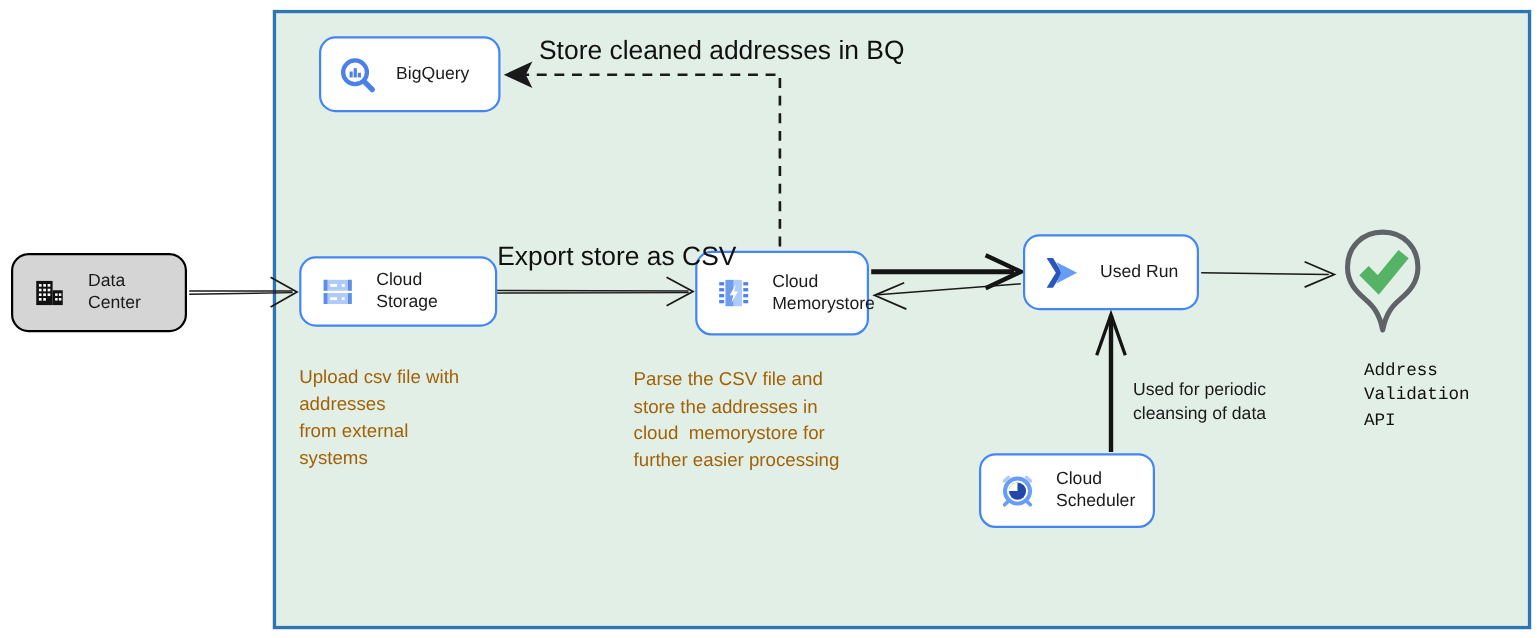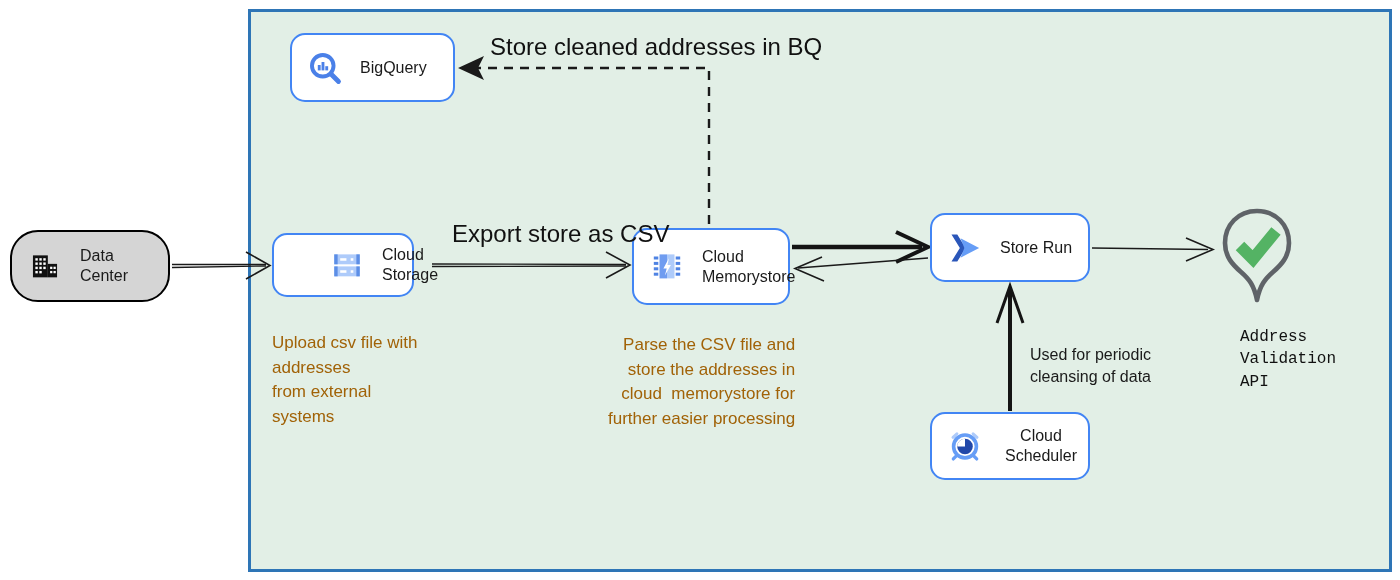--- a/index.html
+++ b/index.html
@@ -45,45 +45,45 @@
   .node .node-label {
     font-size: 16px;
     line-height: 1.25;
     color: #1a1a1a;
     padding-left: 14px;
     padding-right: 6px;
   }
   .node.gray {
     border-color: #000000;
     background: #d5d5d5;
-    border-radius: 28px;
+    border-radius: 16px;
   }
   #node-datacenter   { left: 10px;  top: 230px; width: 160px; height: 72px; }
   #node-bigquery     { left: 290px; top: 33px;  width: 165px; height: 69px; }
-  #node-storage      { left: 272px; top: 233px; width: 142px; height: 64px; padding-left: 40px; }
+  #node-storage      { left: 272px; top: 233px; width: 180px; height: 64px; }
   #node-memorystore  { left: 632px; top: 228px; width: 158px; height: 77px; }
   #node-run          { left: 930px; top: 213px; width: 160px; height: 69px; }
-  #node-scheduler    { left: 930px; top: 412px; width: 160px; height: 68px; text-align: center; }
+  #node-scheduler    { left: 890px; top: 412px; width: 160px; height: 68px; }
   .edge-label {
     position: absolute;
     font-size: 24px;
     color: #111111;
     white-space: pre-wrap;
   }
   #label-store-bq   { left: 490px; top: 33px; }
   #label-export-csv { left: 452px; top: 220px; }
   .note {
     position: absolute;
     font-size: 17px;
     line-height: 1.45;
     color: #a16207;
     white-space: pre-wrap;
   }
   #note-upload { left: 272px; top: 331px; }
-  #note-parse  { left: 608px; top: 333px; text-align: right; }
+  #note-parse  { left: 576px; top: 333px; }
   #note-periodic {
     position: absolute;
     left: 1030px; top: 344px;
     font-size: 16px; line-height: 1.4;
     white-space: pre-wrap;
   }
   #pin-api {
     position: absolute;
     left: 1218px; top: 206px;
     width: 78px; height: 102px;
@@ -229,21 +229,21 @@
     <span class="node-label">Cloud Memorystore</span>
   </div>
 
   <div class="node" id="node-run">
     <span class="icon-wrap">
       <svg width="36" height="36" viewBox="0 0 28 28">
         <path d="M3.5 3.5 L8 3.5 L14.5 14 L8 24.5 L3.5 24.5 L10 14 Z" fill="#2a56b9"></path>
         <path d="M10.5 6.5 L25 14 L10.5 21.5 L13.5 14 Z" fill="#669df6"></path>
       </svg>
     </span>
-    <span class="node-label">Store Run</span>
+    <span class="node-label">Used Run</span>
   </div>
 
   <div class="node" id="node-scheduler">
     <span class="icon-wrap">
       <svg width="36" height="36" viewBox="0 0 24 24">
         <line x1="4.2" y1="20.6" x2="6.4" y2="18.4" stroke="#669df6" stroke-width="2.2" stroke-linecap="round"></line>
         <line x1="19.8" y1="20.6" x2="17.6" y2="18.4" stroke="#669df6" stroke-width="2.2" stroke-linecap="round"></line>
         <path d="M4 6.2 L6.6 3.9" stroke="#aecbfa" stroke-width="2" stroke-linecap="round"></path>
         <path d="M20 6.2 L17.4 3.9" stroke="#aecbfa" stroke-width="2" stroke-linecap="round"></path>
         <circle cx="12" cy="12.3" r="7.6" fill="#ffffff" stroke="#669df6" stroke-width="2.4"></circle>

